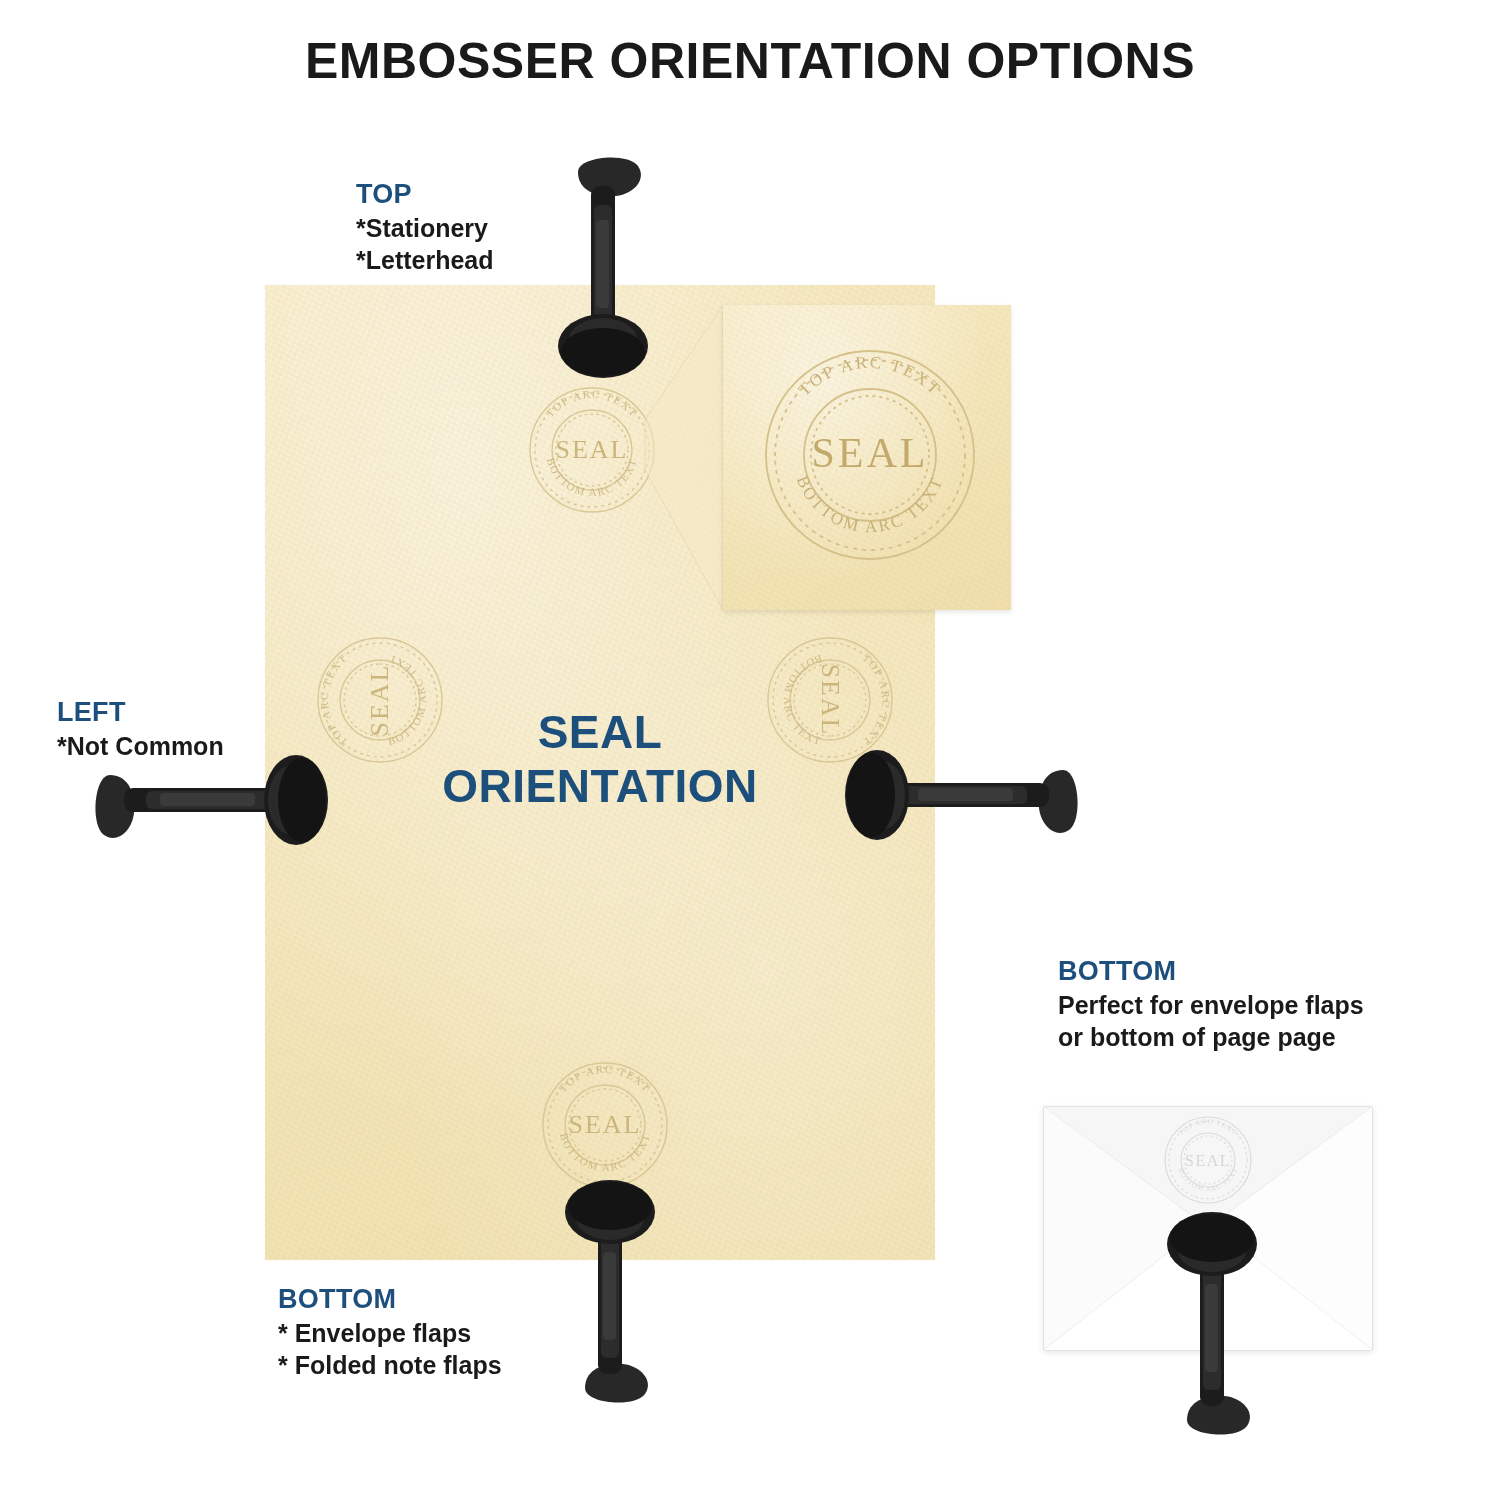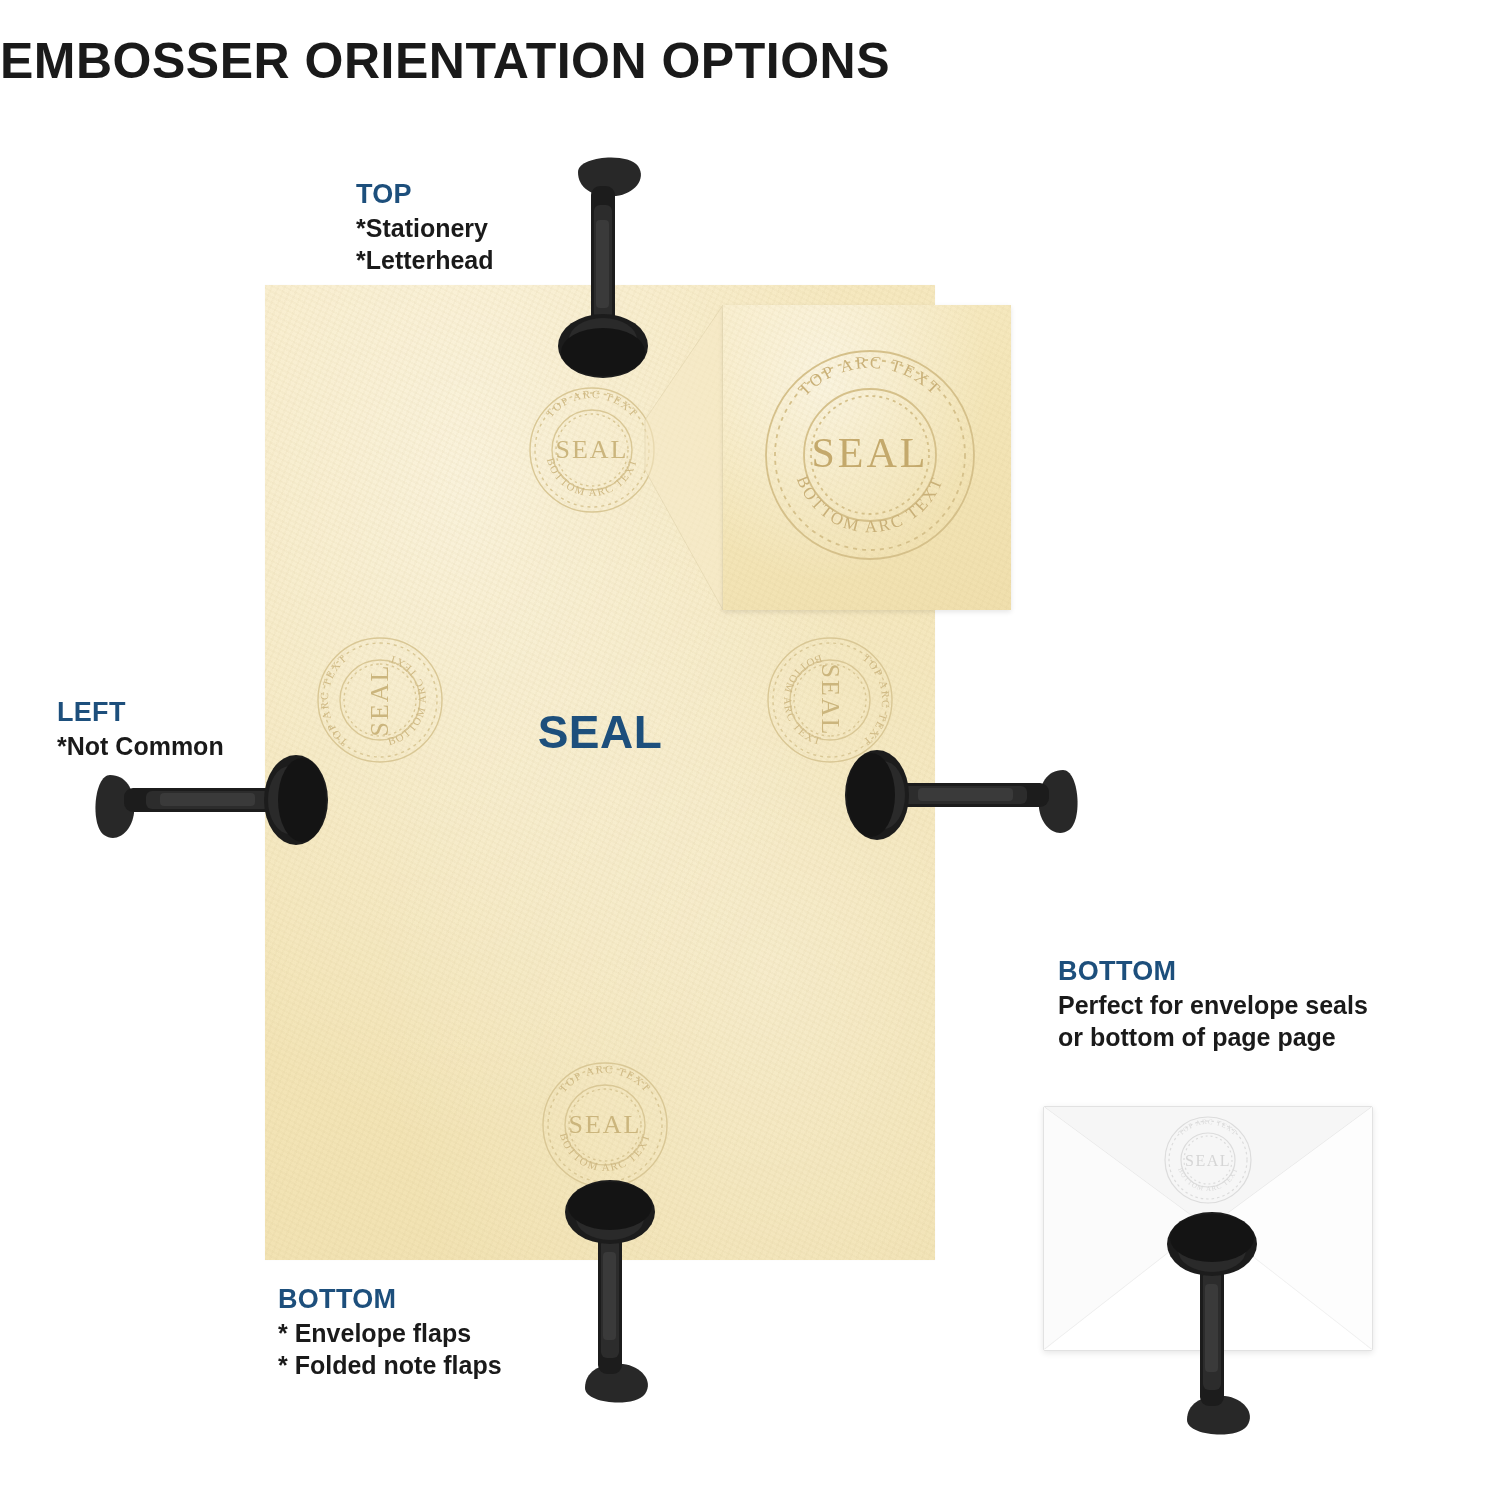--- a/index.html
+++ b/index.html
@@ -20,21 +20,21 @@
     width: 1500px;
     height: 1500px;
   }
 
   
   .title {
     position: absolute;
     top: 32px;
     left: 0;
     width: 1500px;
-    text-align: left;
+    text-align: center;
     font-size: 50px;
     font-weight: bold;
     letter-spacing: 0.5px;
     color: #1a1a1a;
   }
 
   
   .paper {
     position: absolute;
     left: 265px;
@@ -276,20 +276,21 @@
       </text>
       <text font-family="Liberation Serif, serif" font-size="11" fill="#cfb984" letter-spacing="1.6">
         <textPath href="#arcBotD" startOffset="50%" text-anchor="middle">BOTTOM ARC TEXT</textPath>
       </text>
       <text x="80" y="88" text-anchor="middle" font-family="Liberation Serif, serif" font-size="26" letter-spacing="2" fill="#cbb57d">SEAL</text>
     </svg>
   </div>
 
   <div class="paper-caption">
     <div>SEAL</div>
+    <div>ORIENTATION</div>
   </div>
 
   <svg class="zoom-lines" viewBox="0 0 430 330">
     <polygon points="45,120 123,5 123,310 45,170" fill="#f6e9c6" opacity="0.55" stroke="#ded0a8" stroke-width="1"></polygon>
   </svg>
 
   <div class="zoom-box"></div>
   <div class="seal" style="left:745px; top:330px;">
     <svg width="250" height="250" viewBox="0 0 250 250">
       <defs>
@@ -381,21 +382,21 @@
 
 
   <div class="label" id="label-bottom-paper">
     <div class="head">BOTTOM</div>
     <div class="sub">* Envelope flaps</div>
     <div class="sub">* Folded note flaps</div>
   </div>
 
   <div class="label" id="label-bottom-env">
     <div class="head">BOTTOM</div>
-    <div class="sub">Perfect for envelope seals</div>
+    <div class="sub">Perfect for envelope flaps</div>
     <div class="sub">or bottom of page page</div>
   </div>
 
   <div class="envelope">
     <div class="env-flap-top"></div>
     <div class="env-flap-left"></div>
     <div class="env-flap-right"></div>
     <div class="env-flap-bottom"></div>
   </div>
 

